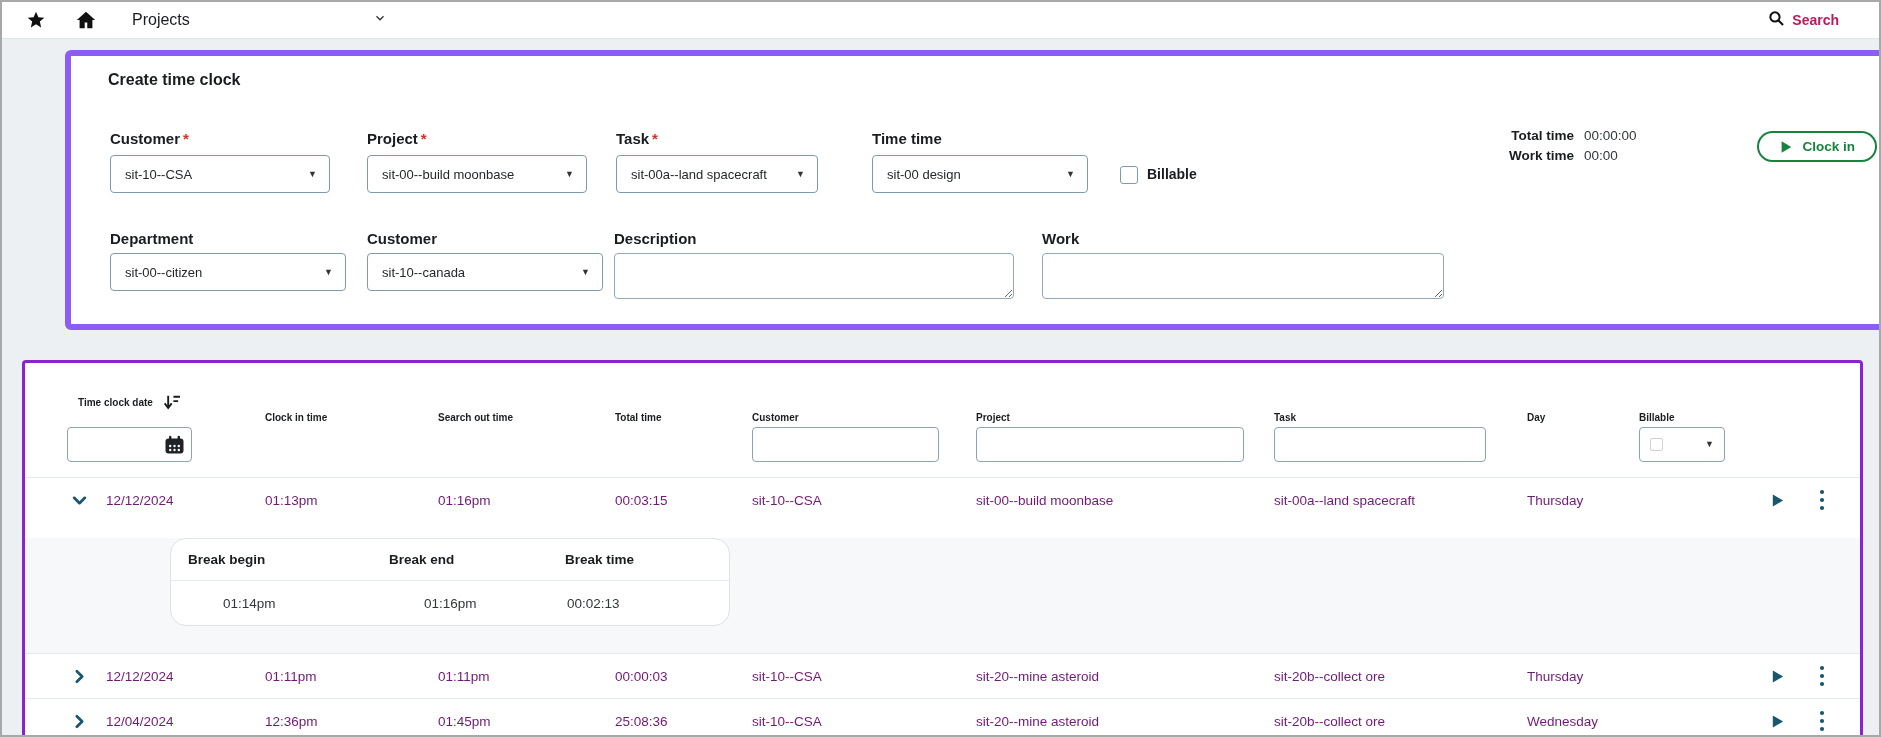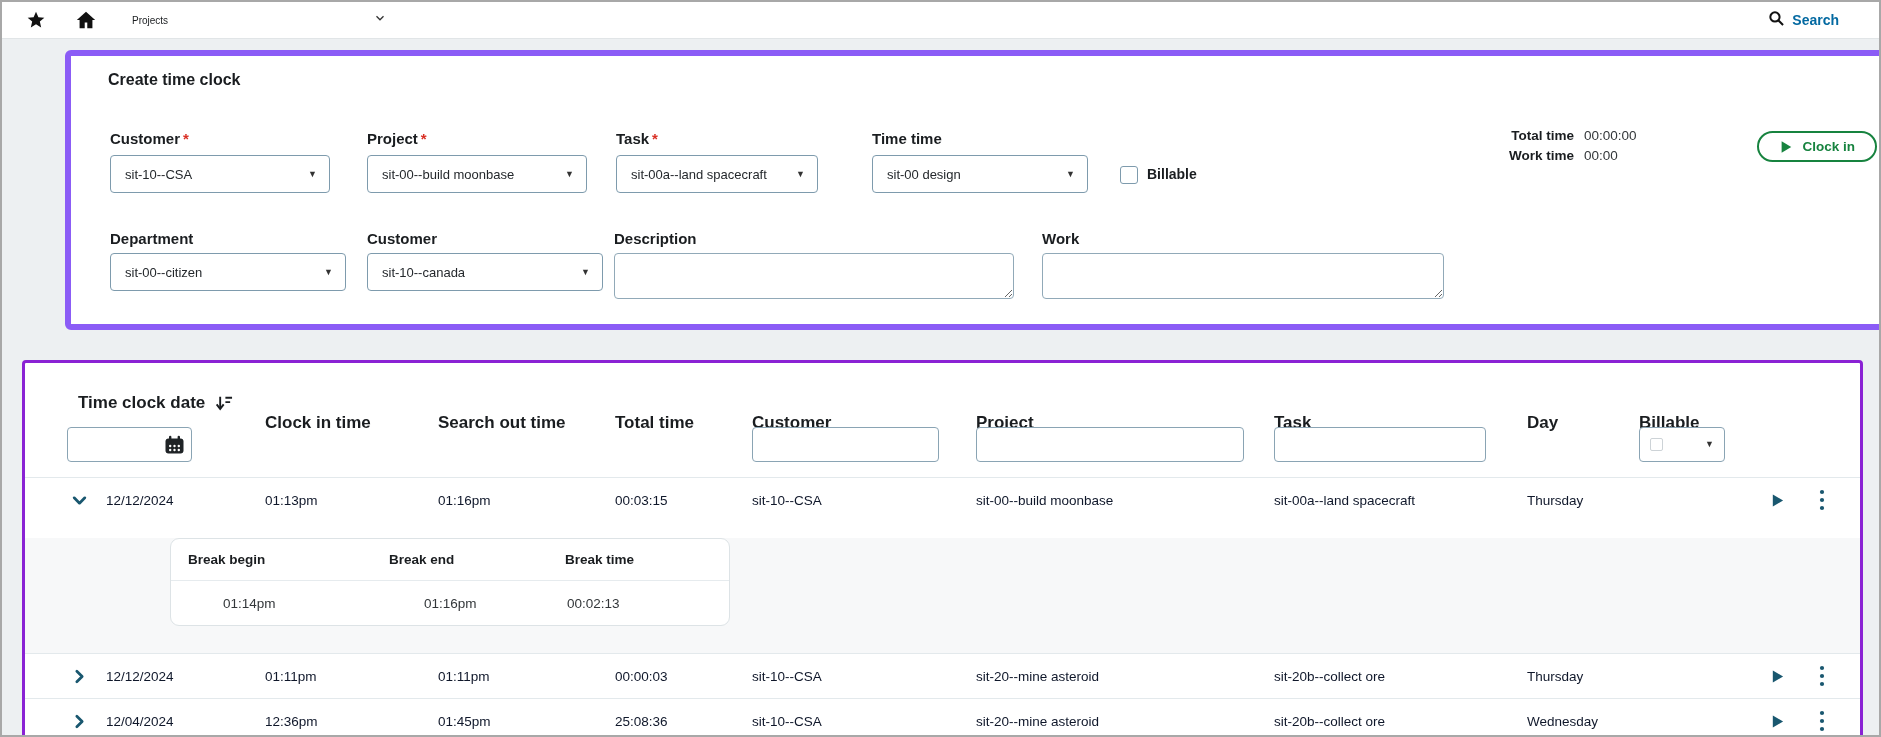--- a/index.html
+++ b/index.html
@@ -16,24 +16,24 @@
     background:#fff; border-bottom:1px solid #e1e5e7;
     display:flex; align-items:center;
   }
   .tb-icon { display:flex; align-items:center; justify-content:center; cursor:pointer; }
   .tb-star { margin-left:16px; width:36px; }
   .tb-home { margin-left:14px; width:36px; }
   .tb-select {
     margin-left:28px; width:255px; display:flex; align-items:center;
     justify-content:space-between; cursor:pointer; height:100%;
   }
-  .tb-select-label { font-size:10px; color:#1a1d20; }
+  .tb-select-label { font-size:16px; color:#1a1d20; }
   .tb-search {
     margin-left:auto; margin-right:40px; display:flex; align-items:center; gap:7px;
-    font-size:14px; font-weight:700; color:#0369a1; cursor:pointer;
+    font-size:14px; font-weight:700; color:#be185d; cursor:pointer;
   }
 
   
   .panel1 {
     position:absolute; left:19px; top:48px; width:1843px; height:280px;
     background:#fff; border:6px solid #8b5cf6; border-radius:6px;margin-left:44px;
   }
   .panel1-title { position:absolute; left:37px; top:15px; font-size:16px; font-weight:700; color:#1a1d20; }
   .fld-label { position:absolute; font-size:15px; font-weight:700; color:#1a1d20; }
   .req { color:#d93025; font-weight:700; margin-left:3px; }
@@ -71,50 +71,50 @@
   .panel2 {
     position:absolute; left:20px; top:358px; width:1841px; height:379px;
     background:#fff; border:3px solid #8a22d4; border-radius:4px; overflow:hidden;
   }
   .tgrid {
     display:grid;
     grid-template-columns:66px 170px 173px 177px 137px 224px 298px 253px 112px 120px 44px 46px;
     align-items:center;
   }
   .thead-row { padding-top:30px; height:52px; align-items:start; }
-  .th { font-size:17px; font-weight:700; color:#1a1d20; padding-left:4px; white-space:nowrap; }
+  .th { font-size:10px; font-weight:700; color:#1a1d20; padding-left:4px; white-space:nowrap; }
   .th-date { grid-column:2/4; margin-left:-17px; display:flex; align-items:center; gap:9px; }
   .filter-row { height:62px; align-items:start; }
   .f-input {
     height:35px; margin-top:12px; border:1px solid #8aa4b4; border-radius:4px;
     background:#fff; font-size:13px; padding:0 8px;
     font-family:"Liberation Sans","DejaVu Sans",sans-serif;
   }
   .f-date-wrap { grid-column:1/3; margin-left:42px; width:125px; position:relative; }
   .f-date-wrap input { width:125px; padding-right:32px; }
   .cal-icon { position:absolute; right:7px; top:20px; cursor:pointer; line-height:0; }
   .f-customer { grid-column:6; width:187px; margin-left:4px; }
   .f-project  { grid-column:7; width:268px; margin-left:4px; }
   .f-task     { grid-column:8; width:212px; margin-left:4px; }
   .f-billable {
     grid-column:10; width:86px; height:35px; margin-top:12px; margin-left:4px;
     border:1px solid #8aa4b4; border-radius:4px; background:#fff; cursor:pointer;
     display:flex; align-items:center; justify-content:space-between; padding:0 10px;
   }
   .mini-box { width:13px; height:13px; border:1.5px solid #cdd3d7; border-radius:2px; }
-  .data-row { height:45px; border-top:1px solid #e3e9ec; font-size:13.5px; color:#0f172a; }
+  .data-row { height:45px; border-top:1px solid #e3e9ec; font-size:13.5px; color:#701a75; }
   .cell { padding-left:4px; white-space:nowrap; overflow:hidden; }
   .cell-date { padding-left:15px; }
   .expander { display:flex; justify-content:flex-end; padding-right:3px; cursor:pointer; line-height:0; }
   .icon-btn { display:flex; justify-content:center; align-items:center; cursor:pointer; line-height:0; }
 
   .expand-area { height:115px; background:#f7f8f9; }
   .break-card {
     margin-left:145px; margin-top:16px; width:560px;
-    background:#fff; border:1px solid #dde3e6; border-radius:9px; overflow:hidden;
+    background:#fff; border:1px solid #dde3e6; border-radius:16px; overflow:hidden;
   }
   .bgrid { display:grid; grid-template-columns:201px 176px 1fr; align-items:center; }
   .b-head { height:42px; border-bottom:1px solid #e6ebee; }
   .b-head .bc { font-size:13.5px; font-weight:700; color:#1a1d20; padding-left:17px; }
   .b-row { height:44px; font-size:13.5px; color:#33373a; }
   .b-row .bc0 { padding-left:52px; }
   .b-row .bc1 { padding-left:52px; }
   .b-row .bc2 { padding-left:19px; }
 </style>
 </head>

